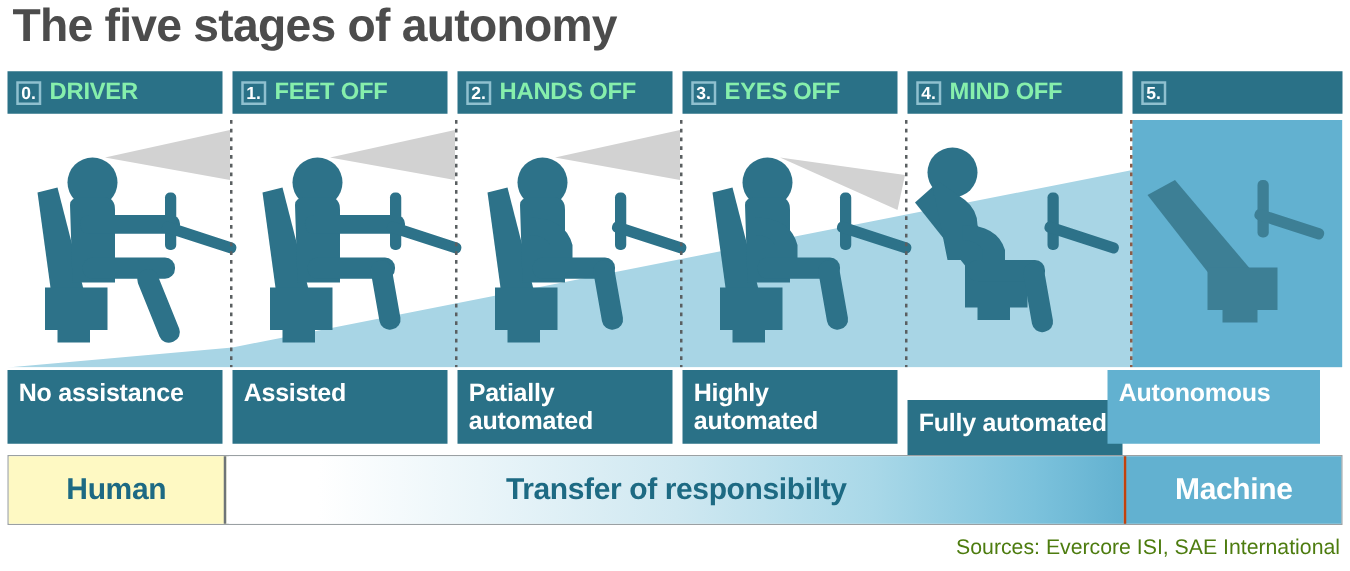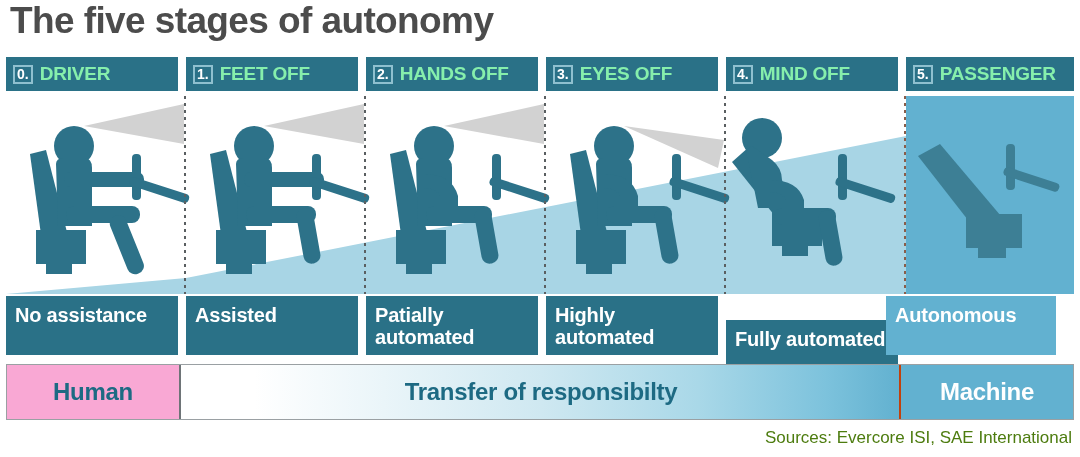--- a/index.html
+++ b/index.html
@@ -56,21 +56,21 @@
   
   .resp-row{
     position:absolute;left:6px;top:364px;width:1068px;height:56px;
     border:1px solid #9aa0a3;box-sizing:border-box;background:#ffffff;
   }
   .resp-cell{
     position:absolute;top:0;height:54px;
     display:flex;align-items:center;justify-content:center;
     box-sizing:border-box;
   }
-  .resp-human{left:0;width:174px;background:#f9a8d4;border-right:2px solid #6e7477;}
+  .resp-human{left:0;width:174px;background:#fef9c3;border-right:2px solid #6e7477;}
   .resp-mid{
     left:176px;width:716px;
     background:linear-gradient(to right,#ffffff 0%,#ffffff 10%,#eaf5f9 28%,#cfe8f1 50%,#a9d8e8 72%,#7cc2dc 90%,#62b1d0 100%);
   }
   .resp-machine{left:892px;width:174px;background:#62b1d0;border-left:2px solid #c2410c;}
   .resp-cell .txt{font-size:24px;font-weight:bold;letter-spacing:-0.3px;}
   .resp-human .txt,.resp-mid .txt{color:#1d6a83;}
   .resp-machine .txt{color:#ffffff;}
 
   
@@ -102,21 +102,20 @@
     <div class="hdr" style="left:540px;width:172px;">
       <span class="num">3.</span>
       <span class="lbl">EYES OFF</span>
     </div>
     <div class="hdr" style="left:720px;width:172px;">
       <span class="num">4.</span>
       <span class="lbl">MIND OFF</span>
     </div>
     <div class="hdr" style="left:900px;width:168px;">
       <span class="num">5.</span>
-      <span class="lbl">PASSENGER</span>
     </div>
   </div>
 
   <div class="strip">
 
     <svg class="strip-svg" viewBox="0 0 1068 198" preserveAspectRatio="none">
       <defs>
 
         <g id="fig-base">
 

